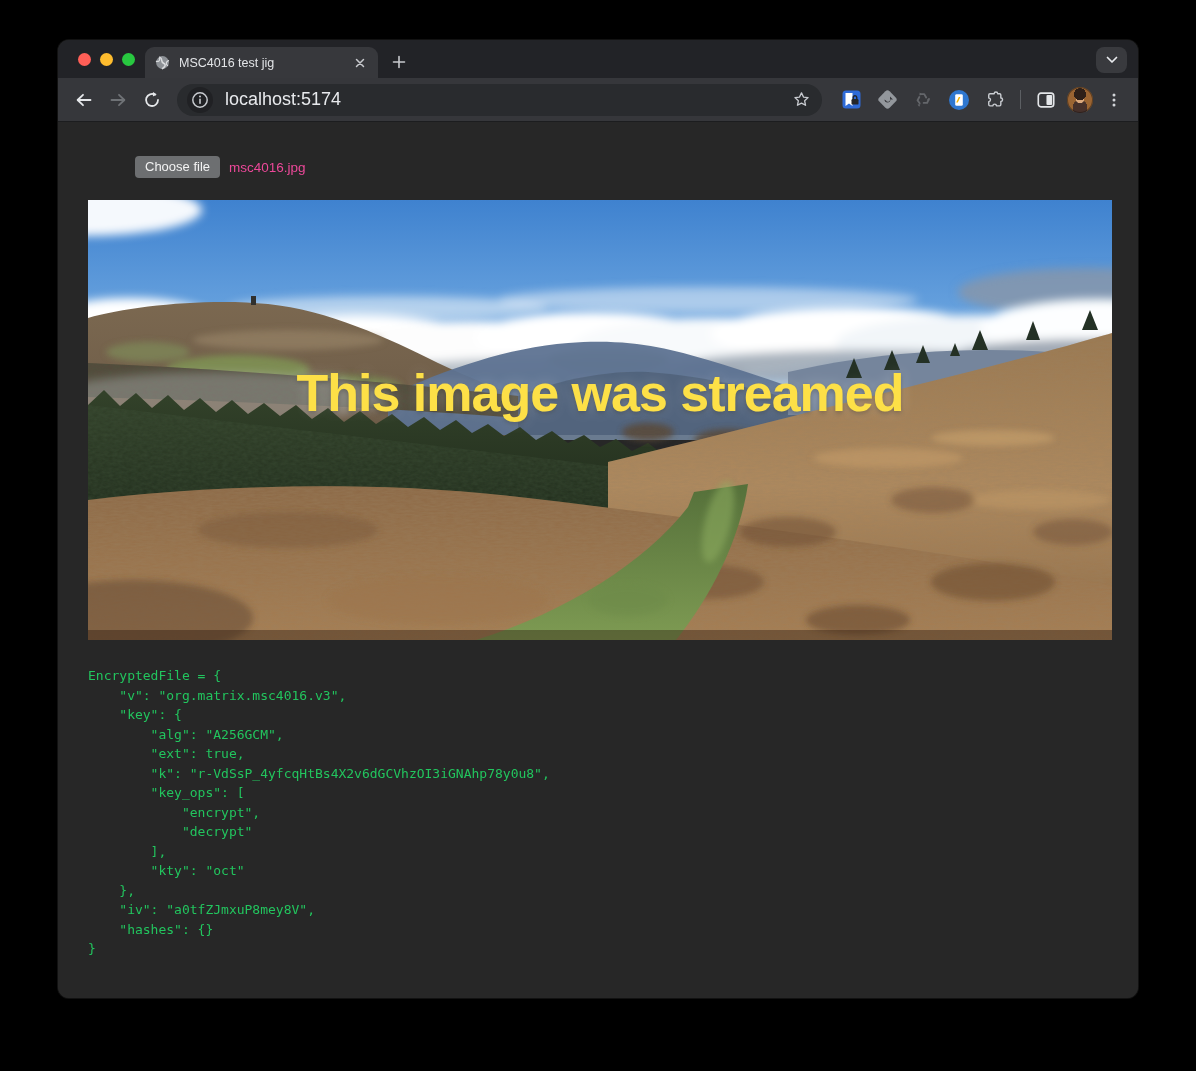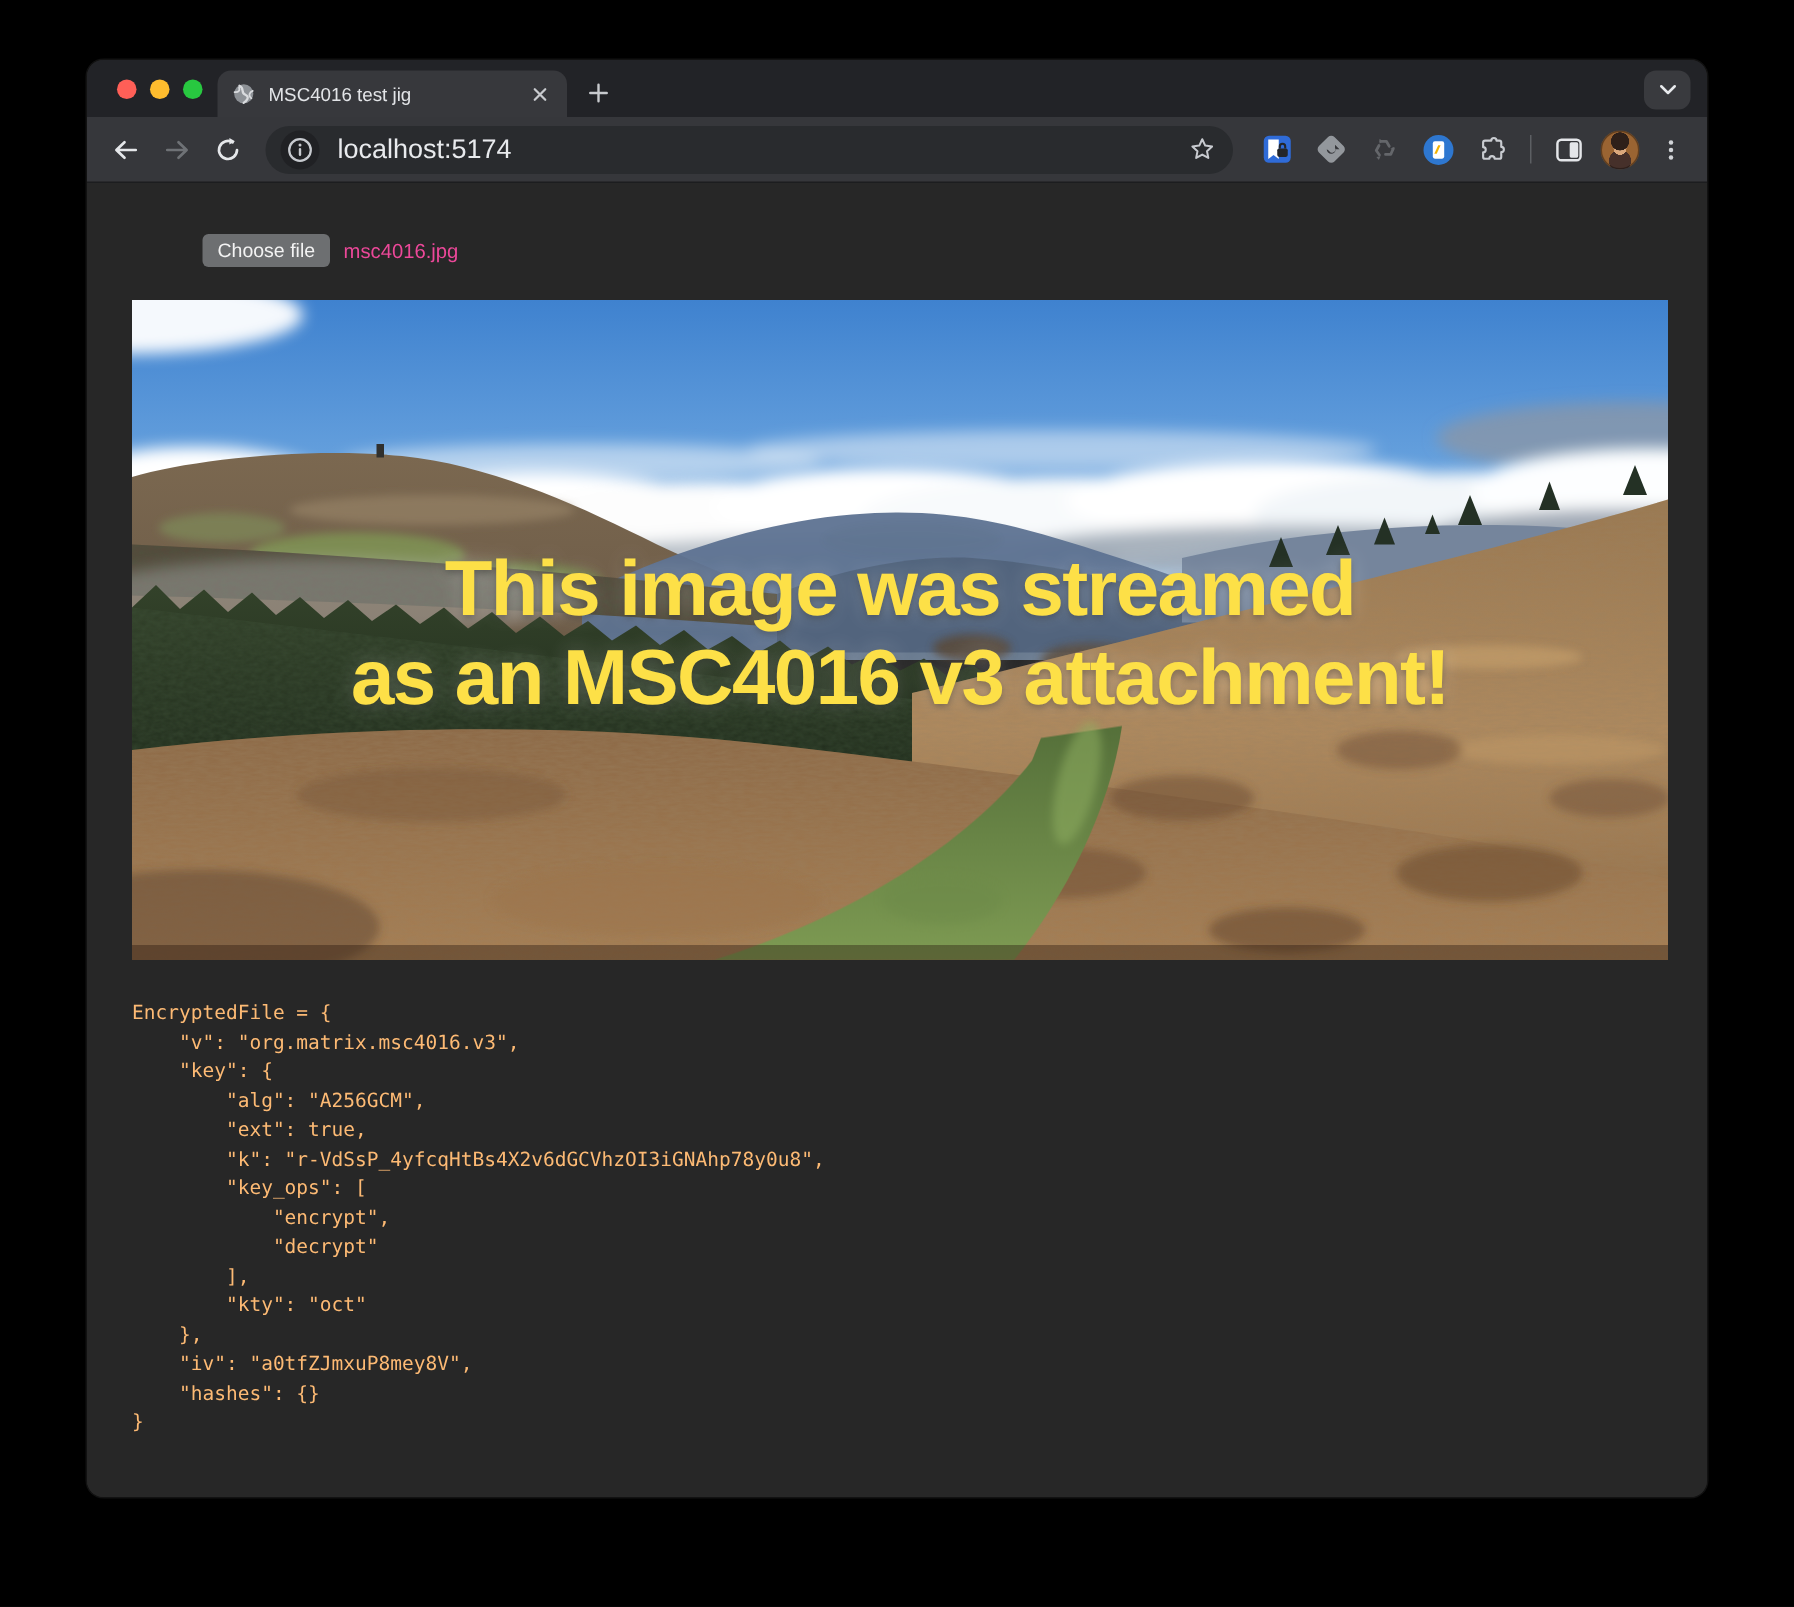--- a/index.html
+++ b/index.html
@@ -48,21 +48,21 @@
     padding:3px 10px 4px;font-family:"Liberation Sans",sans-serif;}
   .file-name{font-size:13.5px;color:#ec4899;margin-left:9px;}
 
   .photo{position:relative;width:1024px;height:440px;overflow:hidden;}
   .photo svg{display:block;}
   .overlay{position:absolute;left:0;right:0;top:164px;text-align:center;color:#fde047;
     font-weight:700;font-size:52px;line-height:59px;letter-spacing:-1px;
     text-shadow:0 2px 5px rgba(40,40,40,.35), 0 0 14px rgba(255,255,255,.25);}
 
   pre.code{margin:26px 0 0 0;font-family:"DejaVu Sans Mono","Liberation Mono",monospace;
-    font-size:13px;line-height:19.5px;color:#fdba74;white-space:pre;}
+    font-size:13px;line-height:19.5px;color:#22c55e;white-space:pre;}
 
   svg .st{stroke-linecap:round;stroke-linejoin:round;fill:none;}
 </style>
 </head>
 <body>
 
 <div class="stage">
   <div class="window">
 
     <div class="tabstrip">
@@ -333,21 +333,20 @@
 
           <path d="M388,440 C478,412 558,362 600,307 L606,292 L660,284 C652,340 622,398 588,440 Z" fill="url(#gpath)"></path>
           <ellipse cx="630" cy="322" rx="13" ry="42" fill="#8fae60" opacity=".55" filter="url(#blur3)" transform="rotate(14 630 322)"></ellipse>
           <ellipse cx="540" cy="400" rx="40" ry="16" fill="#6d8a48" opacity=".5" filter="url(#blur3)"></ellipse>
 
           <rect x="0" y="430" width="1024" height="10" fill="rgba(42,26,14,.4)"></rect>
         </svg>
 
         <div class="overlay">
           <div>This image was streamed</div>
-          <div>as an MSC4016 v3 attachment!</div>
         </div>
       </div>
 
       <pre class="code">EncryptedFile = {
     "v": "org.matrix.msc4016.v3",
     "key": {
         "alg": "A256GCM",
         "ext": true,
         "k": "r-VdSsP_4yfcqHtBs4X2v6dGCVhzOI3iGNAhp78y0u8",
         "key_ops": [

